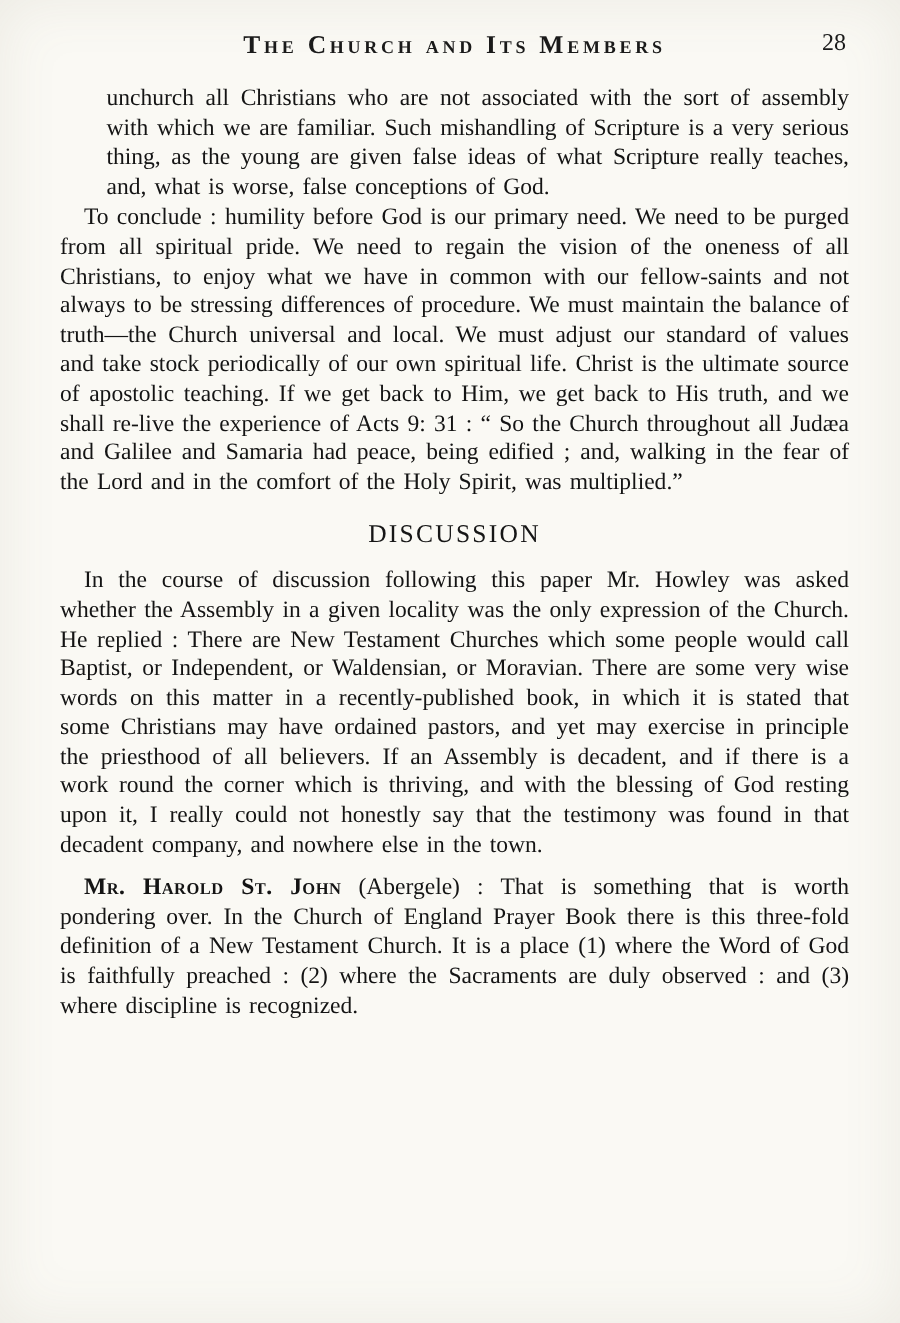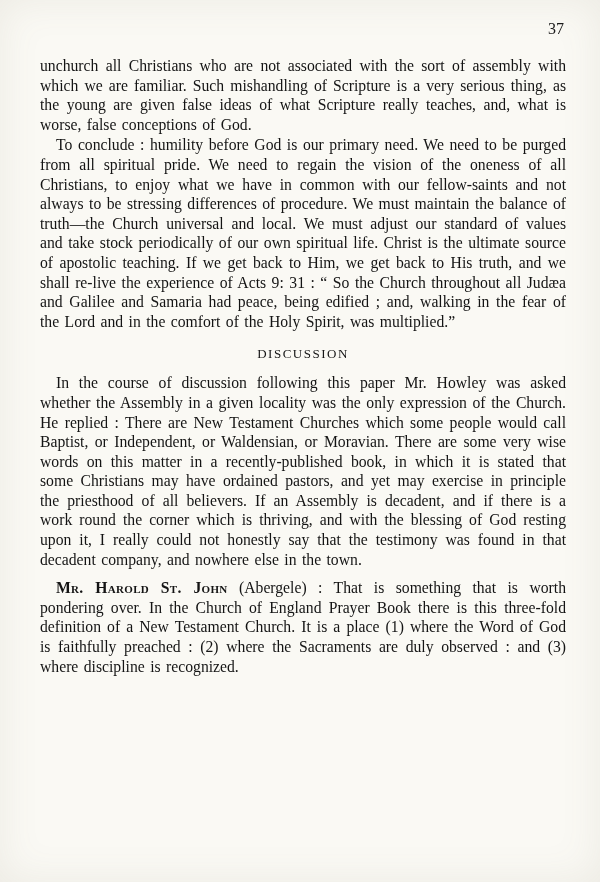--- a/index.html
+++ b/index.html
@@ -43,45 +43,47 @@
   .body-text p {
     text-align: justify;
     font-size: 15.7px;
     line-height: 19.6px;
     margin: 0 0 1px 0;
     text-indent: 16px;
     word-spacing: 1.5px;
   }
   .body-text p.continuation {
     text-indent: 0;
+    margin-left: 31px;
   }
   .section-heading {
     text-align: center;
     font-weight: normal;
-    font-size: 13px;
+    font-size: 17px;
     letter-spacing: 1.5px;
     margin: 15px 0 11px 0;
     color: #161616;
   }
   .para-space {
     margin-top: 9px !important;
   }
   .speaker {
     font-variant: small-caps;
     letter-spacing: 0.3px;
     font-weight: bold;
   }
 </style>
 </head>
 <body>
 
 <div class="page">
 
   <div class="running-header">
-    <span class="page-number">37</span>
+    <span class="running-title">The Church and Its Members</span>
+    <span class="page-number">28</span>
   </div>
 
   <div class="body-text">
 
     <p class="continuation">unchurch all Christians who are not associated with the sort of assembly with which we are familiar.  Such mishandling of Scripture is a very serious thing, as the young are given false ideas of what Scripture really teaches, and, what is worse, false conceptions of God.</p>
 
     <p>To conclude :  humility before God is our primary need. We need to be purged from all spiritual pride.  We need to regain the vision of the oneness of all Christians, to enjoy what we have in common with our fellow-saints and not always to be stressing differences of procedure.  We must maintain the balance of truth—the Church universal and local.  We must adjust our standard of values and take stock periodically of our own spiritual life.  Christ is the ultimate source of apostolic teaching.  If we get back to Him, we get back to His truth, and we shall re-live the experience of Acts 9:  31 : “ So the Church throughout all Judæa and Galilee and Samaria had peace, being edified ; and, walking in the fear of the Lord and in the comfort of the Holy Spirit, was multiplied.”</p>
 
     <h2 class="section-heading">DISCUSSION</h2>
 

